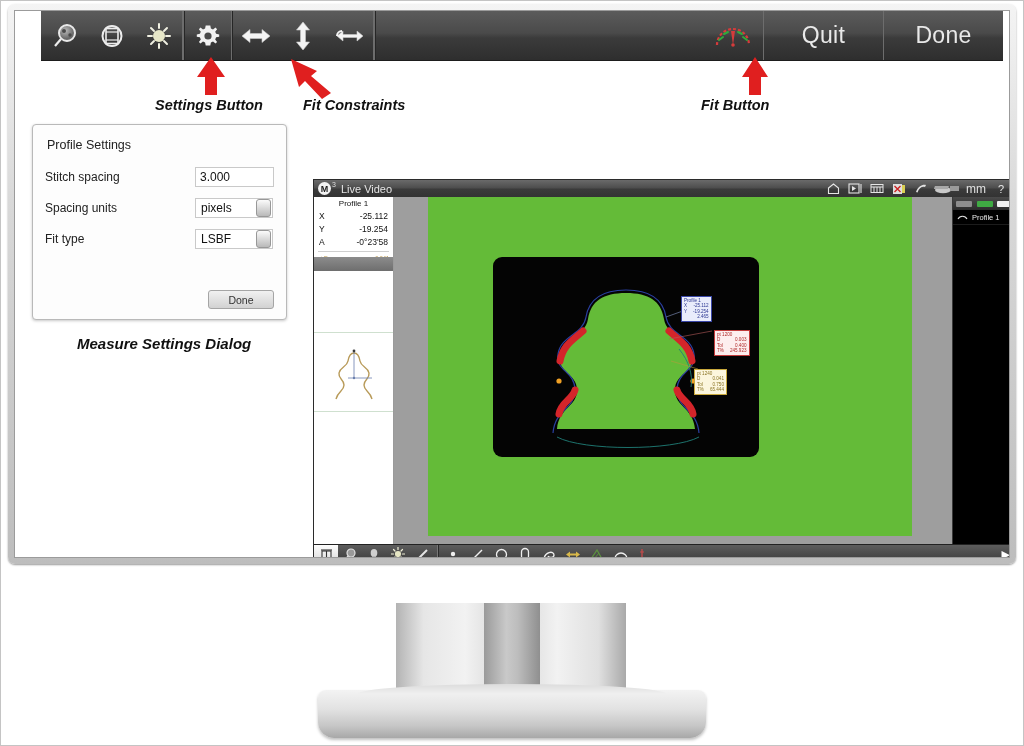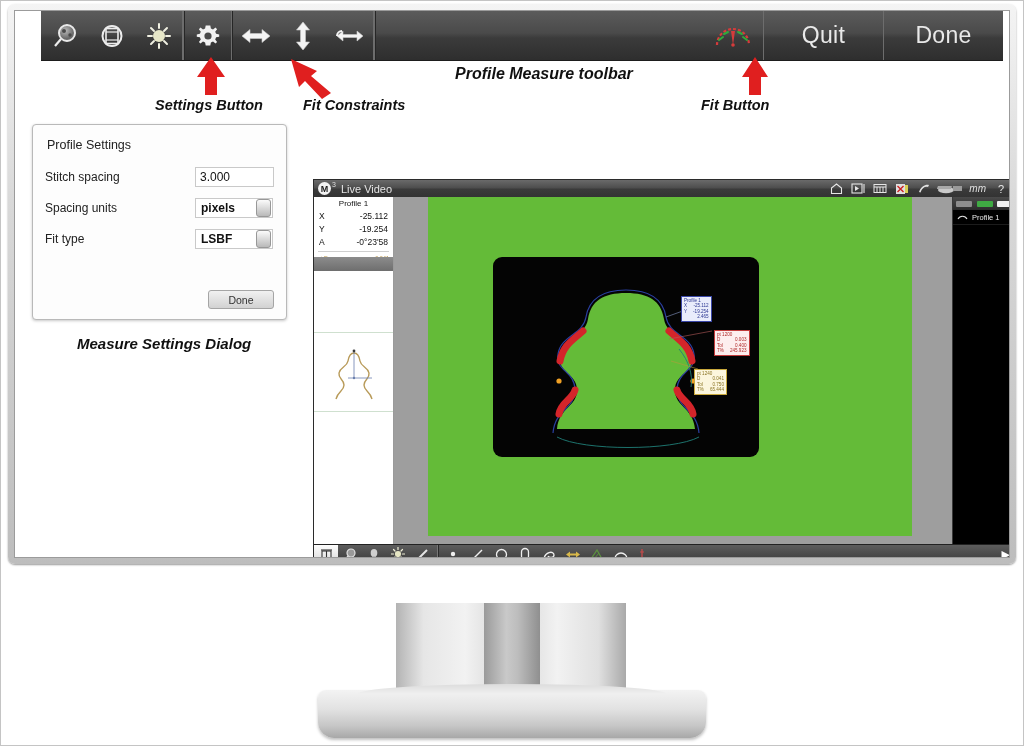--- a/index.html
+++ b/index.html
@@ -130,21 +130,20 @@
     height: 20px;
     border: 1px solid #c9c9c9;
     background: #fff;
     font-size: 12px;
     color: #111;
     display: flex;
     align-items: center;
     width: 78px;
     position: relative;
     cursor: pointer;
-    font-weight: bold;
   }
   .field-combo .val { padding-left: 5px; flex: 1; }
   .field-combo .knob {
     width: 15px; height: 18px;
     margin-right: 1px;
     border-radius: 3px;
     background: linear-gradient(180deg,#fbfbfb,#b9b9b9);
     border: 1px solid #989898;
   }
   #dlg-done {
@@ -188,21 +187,21 @@
     margin-right: 1px;
   }
   .m3-sup { font-size: 7px; color:#ddd; margin-right:5px; align-self:flex-start; margin-top:1px;}
   #lv-title-text { flex: 0 0 auto; }
   #lv-title-spacer { flex: 1 1 auto; }
   .lv-tbtn {
     width: 22px; height: 15px;
     display: flex; align-items: center; justify-content: center;
     cursor: pointer;
   }
-  .lv-unit { font-size: 10px; color: #e0e0e0; margin: 0 4px; font-style: italic; }
+  .lv-unit { font-size: 12px; color: #e0e0e0; margin: 0 4px; }
 
   #lv-body {
     position: absolute;
     top: 17px; left: 0; right: 0; bottom: 19px;
     display: flex;
   }
 
   
   #lv-left {
     width: 80px;
@@ -495,21 +494,20 @@
       </svg>
       <svg class="arrow" style="left:272px; top:44px;" width="54" height="44" viewBox="0 0 54 44">
         <path d="M4 4 L30 16 L24 21 L44 38 L35 44 L18 26 L12 32 Z" fill="#e01f1f"></path>
       </svg>
       <svg class="arrow" style="left:723px; top:44px;" width="34" height="42" viewBox="0 0 34 42">
         <path d="M17 2 L30 22 L23 22 L23 40 L11 40 L11 22 L4 22 Z" fill="#e01f1f"></path>
       </svg>
 
       <div class="anno-label" style="left:140px; top:86px;">Settings Button</div>
       <div class="anno-label" style="left:288px; top:86px;">Fit Constraints</div>
-      <div class="anno-label" style="left:440px; top:54px; font-size:16px;">Profile Measure toolbar</div>
       <div class="anno-label" style="left:686px; top:86px;">Fit Button</div>
 
       <div id="settings-dialog">
         <div class="dlg-title">Profile Settings</div>
 
         <div class="field-row">
           <div class="field-label">Stitch spacing</div>
           <div class="field-input wide">3.000</div>
         </div>
 

